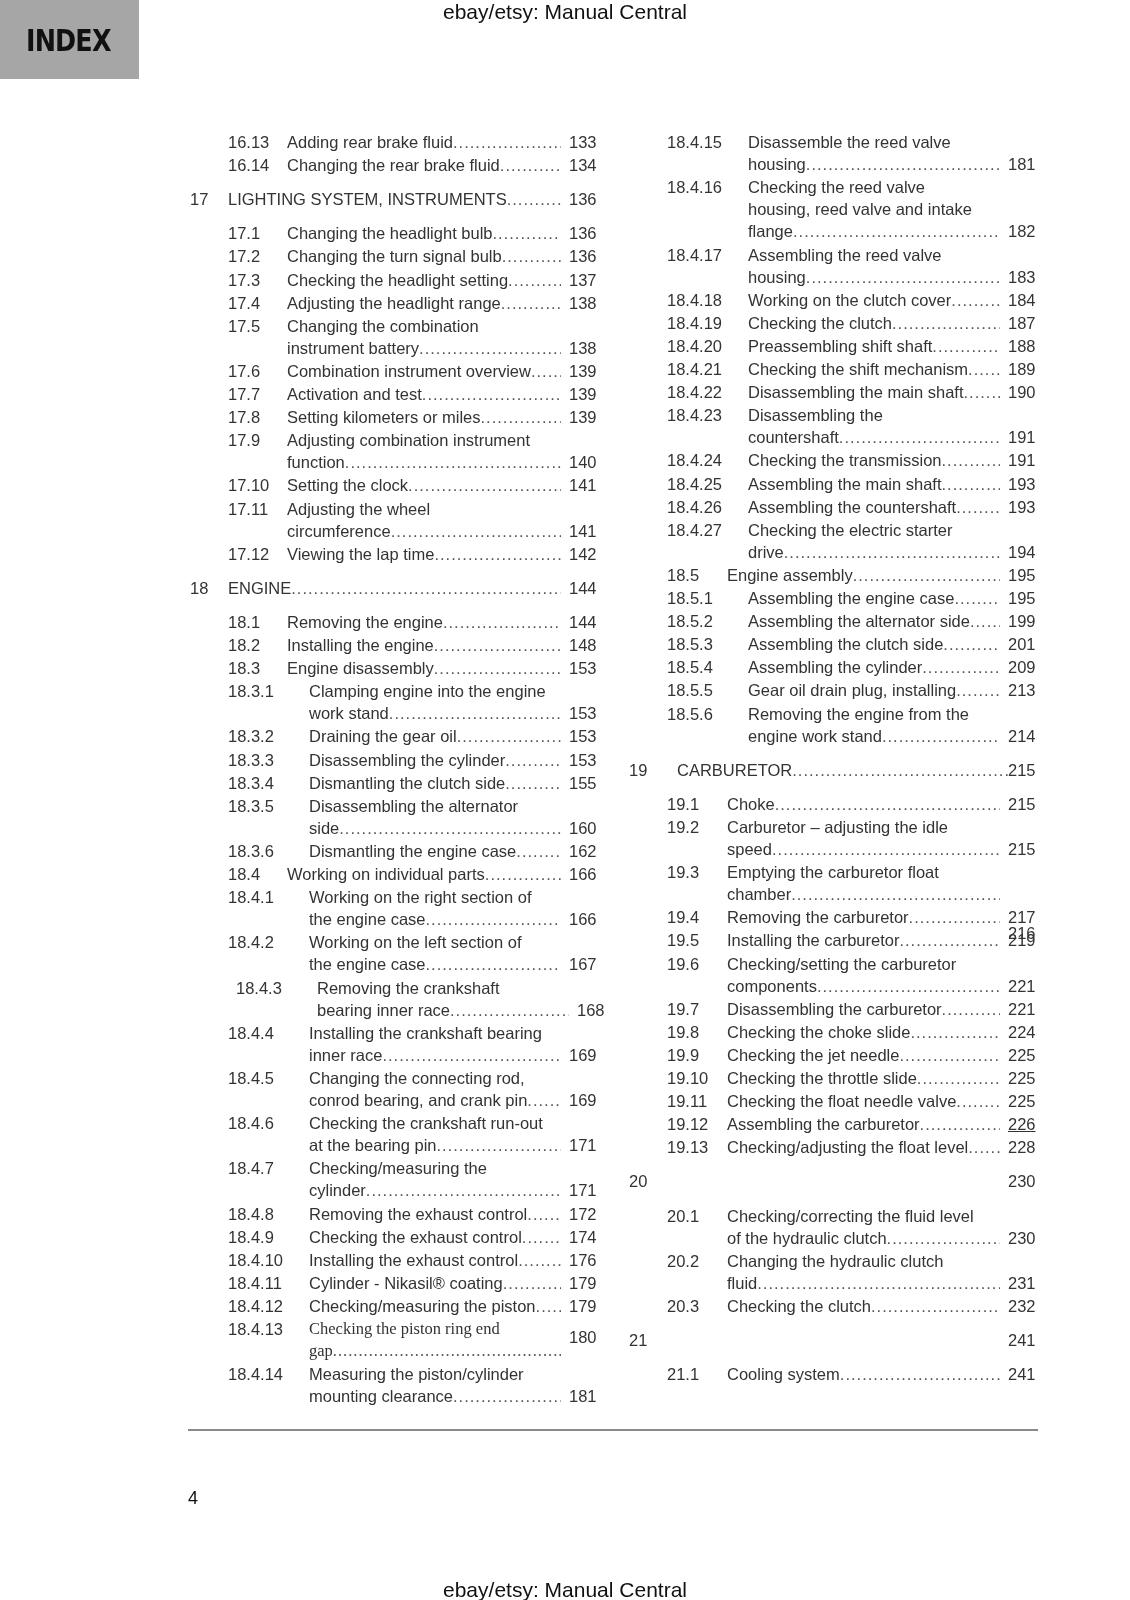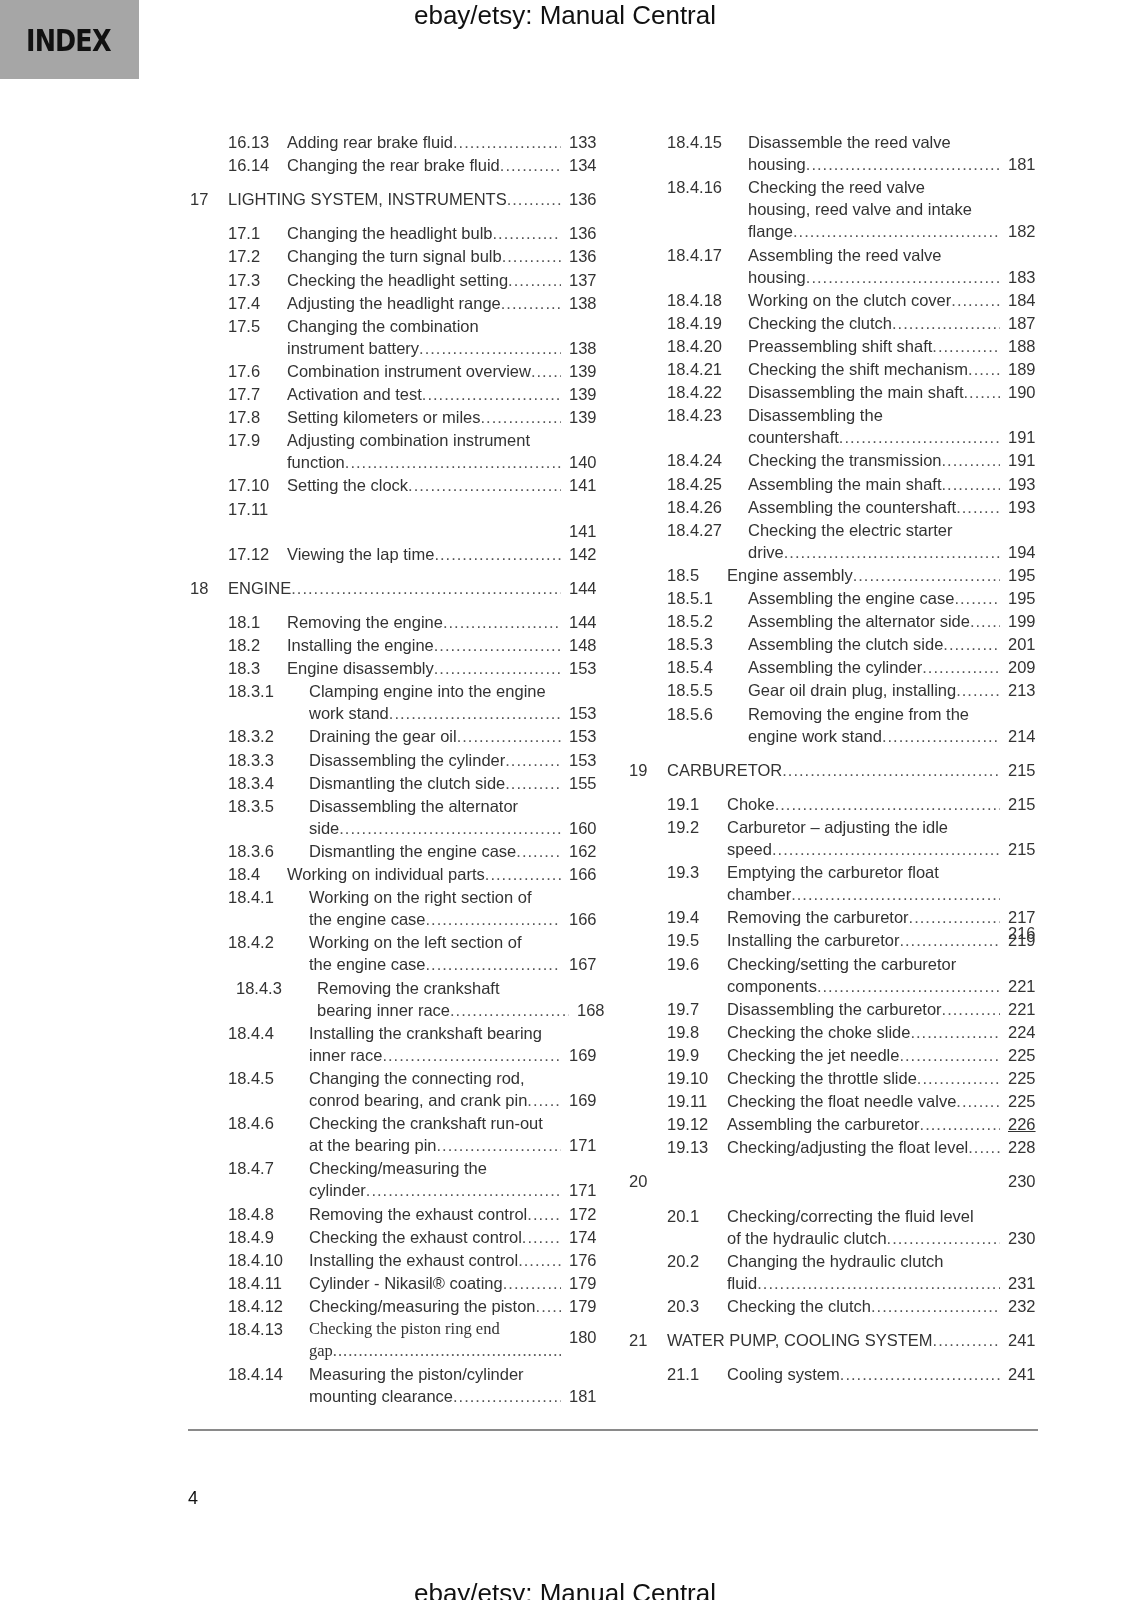--- a/index.html
+++ b/index.html
@@ -1,21 +1,21 @@
 <!DOCTYPE html>
 <html><head>
 <meta charset="utf-8">
 <style>
   html, body { margin:0; padding:0; background:#ffffff; }
   body { width:1130px; height:1600px; position:relative; overflow:hidden;
          font-family:"Liberation Sans", sans-serif; color:#2a2a2a; }
   .index-tab { position:absolute; left:0; top:0; width:139px; height:79px; background:#a6a6a6; }
   .index-tab span { position:absolute; left:26px; top:22px; font-family:"DejaVu Sans", sans-serif;
          font-weight:bold; font-size:31px; letter-spacing:-1px; color:#111; transform:scaleX(0.82); transform-origin:left top; }
-  .watermark { position:absolute; left:0; width:1130px; text-align:center; font-size:26px; color:#111; }
+  .watermark { position:absolute; left:0; width:1130px; text-align:center; font-size:21px; color:#111; }
   .wm-top { top:0px; }
   .wm-bottom { top:1578px; }
   .row { position:absolute; height:22px; font-size:16.5px; line-height:22px; color:#333; white-space:nowrap; }
   .num { position:absolute; left:0; top:0; }
   .lines { position:absolute; top:0; }
   .line { display:block; height:22px; position:relative; }
   .last { display:flex; }
   .last .txt { white-space:nowrap; }
   .last .dots { flex:1; overflow:hidden; white-space:nowrap; letter-spacing:1px; color:#555; }
   .last .dots::after { content:"................................................................................................................................................................"; }
@@ -159,20 +159,27 @@
       <div class="lines" style="left: 59px; width: 274px;">
         <span class="line last">
           <span class="txt">Setting the clock</span>
           <span class="dots"></span>
         </span>
       </div>
       <span class="pg" style="left: 341px; top: 0px;">141</span>
     </div>
     <div class="row" style="left: 228px; top: 497.5px; width: 377px; height: 44px;">
       <span class="num">17.11</span>
+      <div class="lines" style="left: 59px; width: 274px;">
+        <span class="line">Adjusting the wheel</span>
+        <span class="line last">
+          <span class="txt">circumference</span>
+          <span class="dots"></span>
+        </span>
+      </div>
       <span class="pg" style="left: 341px; top: 22px;">141</span>
     </div>
     <div class="row" style="left: 228px; top: 542.7px; width: 377px; height: 22px;">
       <span class="num">17.12</span>
       <div class="lines" style="left: 59px; width: 274px;">
         <span class="line last">
           <span class="txt">Viewing the lap time</span>
           <span class="dots"></span>
         </span>
       </div>
@@ -643,21 +650,21 @@
         <span class="line">Removing the engine from the</span>
         <span class="line last">
           <span class="txt">engine work stand</span>
           <span class="dots"></span>
         </span>
       </div>
       <span class="pg" style="left: 341px; top: 22px;">214</span>
     </div>
     <div class="row" style="left: 629px; top: 758.7px; width: 415px; height: 22px;">
       <span class="num">19</span>
-      <div class="lines" style="left: 38px; width: 333px; text-align: center;">
+      <div class="lines" style="left: 48px; width: 333px; text-align: center;">
         <span class="line last">
           <span class="txt">CARBURETOR</span>
           <span class="dots"></span>
         </span>
       </div>
       <span class="pg" style="left: 379px; top: 0px;">215</span>
     </div>
     <div class="row" style="left: 667px; top: 792.8px; width: 377px; height: 22px;">
       <span class="num">19.1</span>
       <div class="lines" style="left: 60px; width: 273px;">
@@ -822,26 +829,20 @@
       <div class="lines" style="left: 60px; width: 273px;">
         <span class="line last">
           <span class="txt">Checking the clutch</span>
           <span class="dots"></span>
         </span>
       </div>
       <span class="pg" style="left: 341px; top: 0px;">232</span>
     </div>
     <div class="row" style="left: 629px; top: 1329px; width: 415px; height: 22px;">
       <span class="num">21</span>
-      <div class="lines" style="left: 38px; width: 333px;">
-        <span class="line last">
-          <span class="txt">WATER PUMP, COOLING SYSTEM</span>
-          <span class="dots"></span>
-        </span>
-      </div>
       <span class="pg" style="left: 379px; top: 0px;">241</span>
     </div>
     <div class="row" style="left: 667px; top: 1363.1px; width: 377px; height: 22px;">
       <span class="num">21.1</span>
       <div class="lines" style="left: 60px; width: 273px;">
         <span class="line last">
           <span class="txt">Cooling system</span>
           <span class="dots"></span>
         </span>
       </div>

